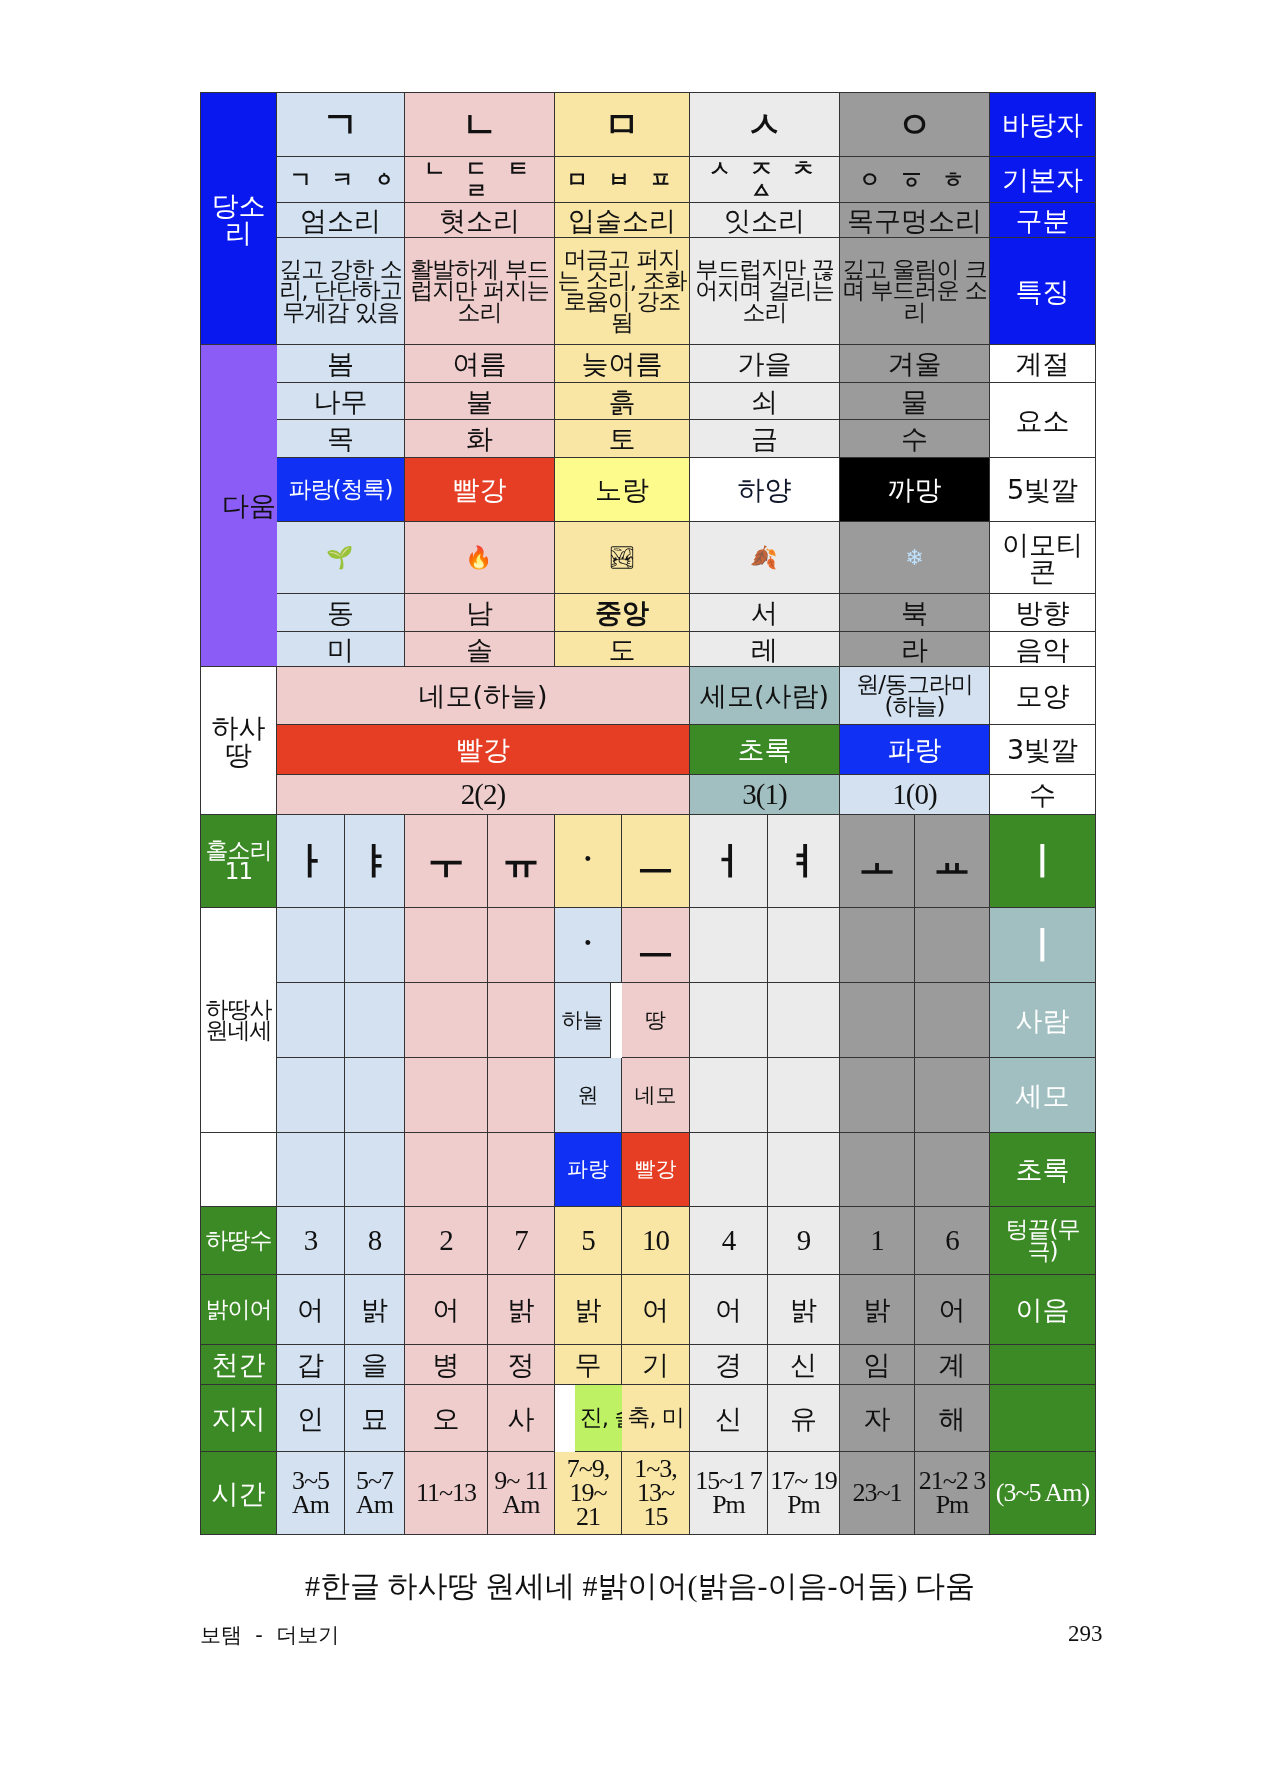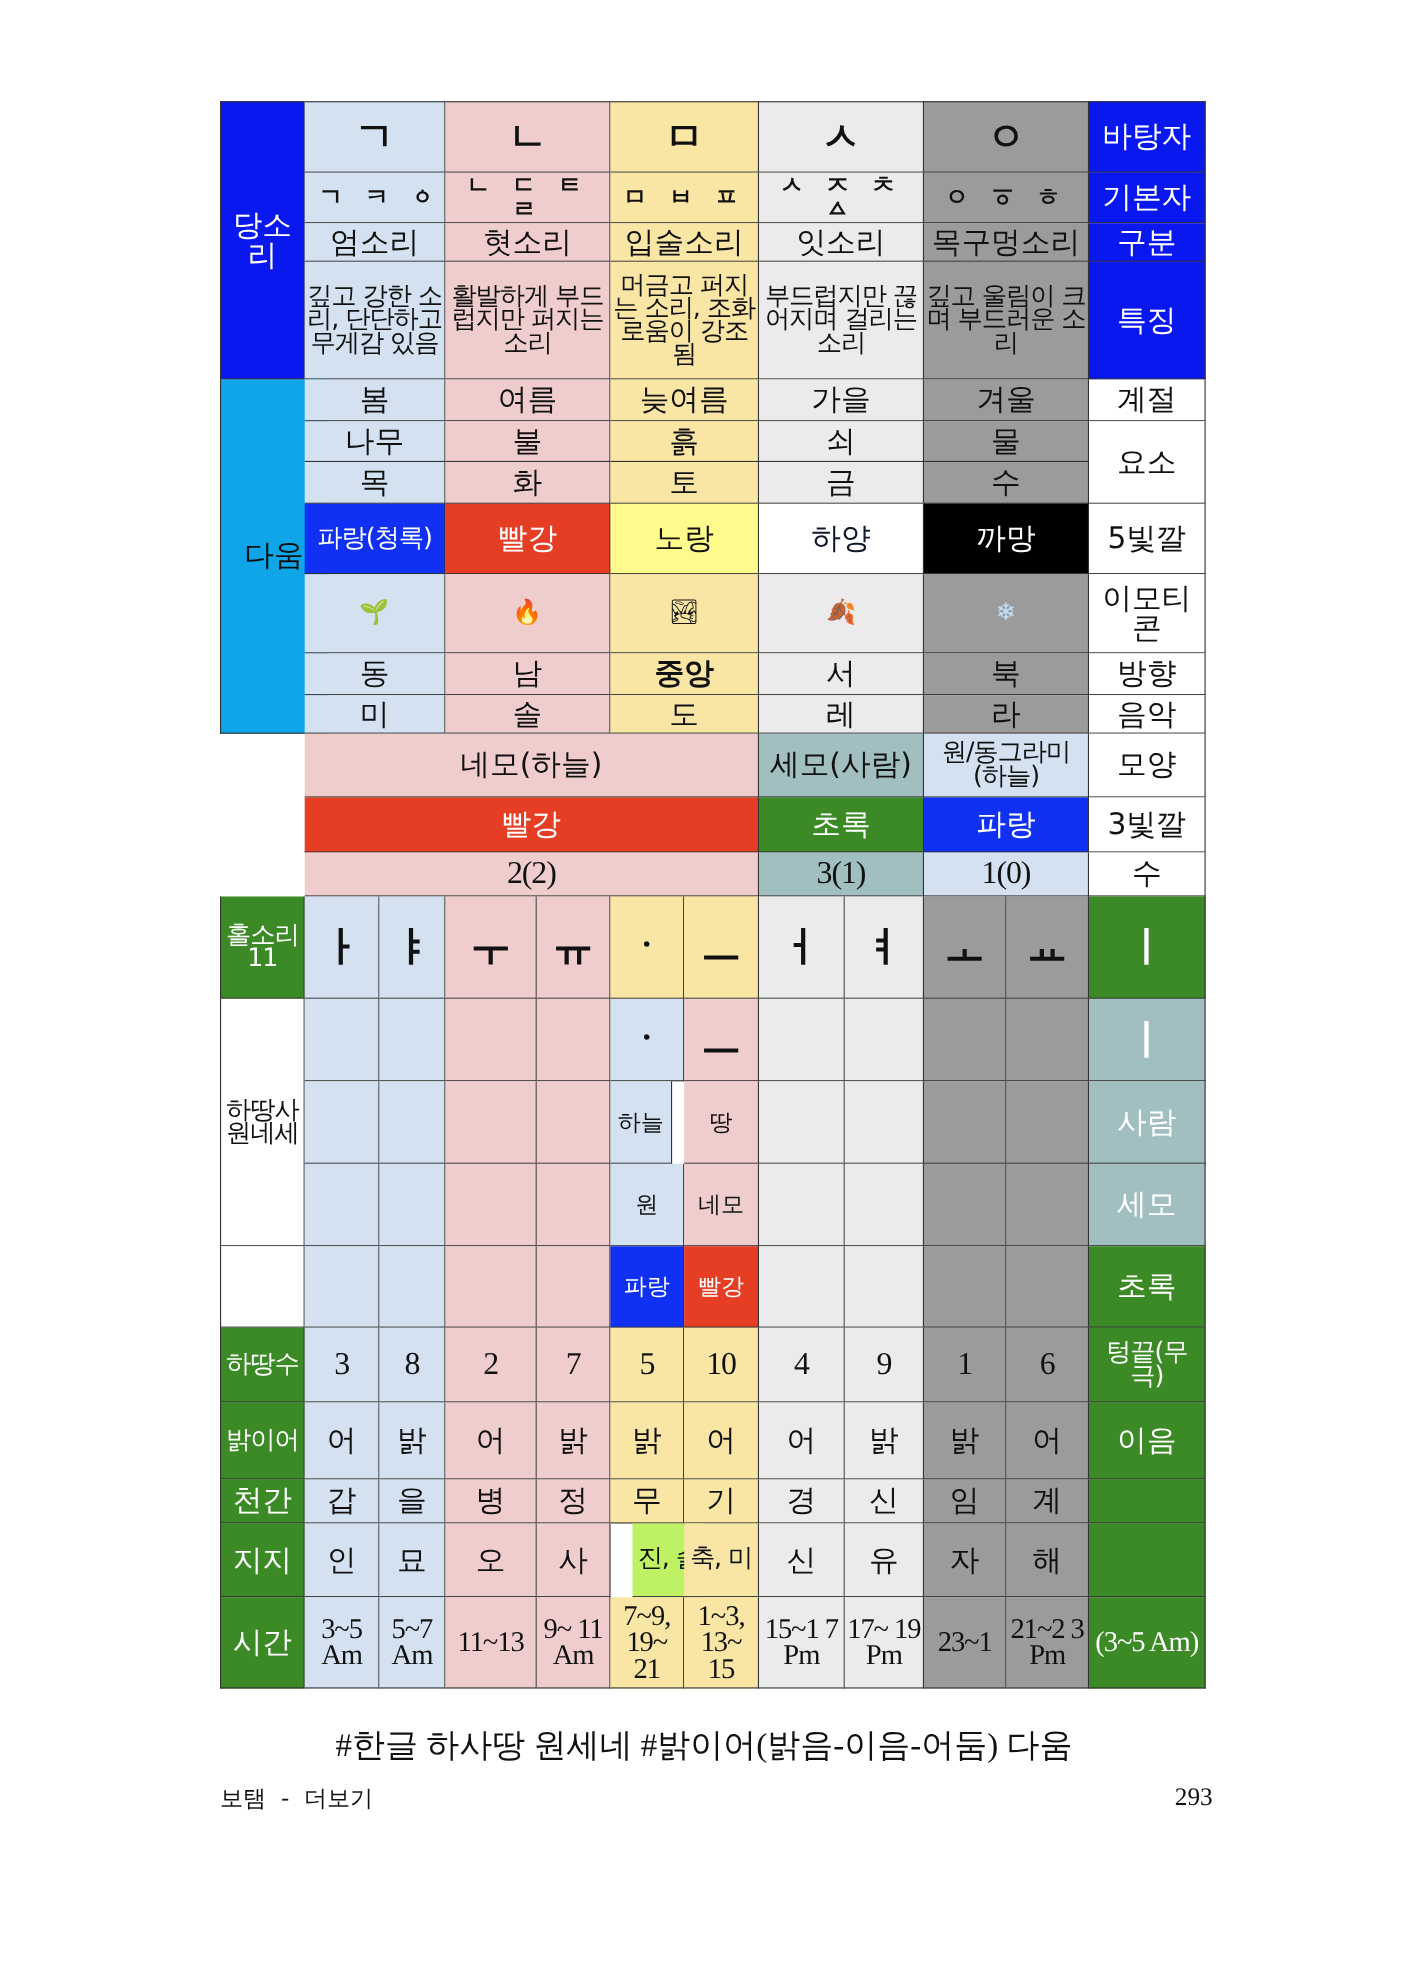--- a/index.html
+++ b/index.html
@@ -45,21 +45,21 @@
     <div class="c " style="left: 353px; top: 111px; width: 135px; height: 35px; background: rgb(249, 230, 165);">입술소리</div>
     <div class="c " style="left: 488px; top: 111px; width: 150px; height: 35px; background: rgb(235, 235, 235);">잇소리</div>
     <div class="c " style="left: 638px; top: 111px; width: 150px; height: 35px; background: rgb(155, 155, 155);">목구멍소리</div>
     <div class="c w" style="left: 788px; top: 111px; width: 106px; height: 35px; background: rgb(10, 24, 240);">구분</div>
     <div class="c sm" style="left: 75px; top: 146px; width: 128px; height: 107px; background: rgb(211, 225, 240);">깊고 강한 소리, 단단하고 무게감 있음</div>
     <div class="c sm" style="left: 203px; top: 146px; width: 150px; height: 107px; background: rgb(239, 205, 205);">활발하게 부드럽지만 퍼지는 소리</div>
     <div class="c sm" style="left: 353px; top: 146px; width: 135px; height: 107px; background: rgb(249, 230, 165);">머금고 퍼지는 소리, 조화로움이 강조됨</div>
     <div class="c sm" style="left: 488px; top: 146px; width: 150px; height: 107px; background: rgb(235, 235, 235);">부드럽지만 끊어지며 걸리는 소리</div>
     <div class="c sm" style="left: 638px; top: 146px; width: 150px; height: 107px; background: rgb(155, 155, 155);">깊고 울림이 크며 부드러운 소리</div>
     <div class="c w" style="left: 788px; top: 146px; width: 106px; height: 107px; background: rgb(10, 24, 240);">특징</div>
-    <div class="c left-edge" style="left: -2px; top: 253px; width: 98px; height: 322px; background: #0ea5e9;">다움</div>
+    <div class="c left-edge" style="left: -2px; top: 253px; width: 98px; height: 322px; background: #8b5cf6;">다움</div>
     <div class="c " style="left: 75px; top: 253px; width: 128px; height: 38px; background: rgb(211, 225, 240);">봄</div>
     <div class="c " style="left: 75px; top: 291px; width: 128px; height: 37px; background: rgb(211, 225, 240);">나무</div>
     <div class="c " style="left: 75px; top: 328px; width: 128px; height: 38px; background: rgb(211, 225, 240);">목</div>
     <div class="c " style="left: 203px; top: 253px; width: 150px; height: 38px; background: rgb(239, 205, 205);">여름</div>
     <div class="c " style="left: 203px; top: 291px; width: 150px; height: 37px; background: rgb(239, 205, 205);">불</div>
     <div class="c " style="left: 203px; top: 328px; width: 150px; height: 38px; background: rgb(239, 205, 205);">화</div>
     <div class="c " style="left: 353px; top: 253px; width: 135px; height: 38px; background: rgb(249, 230, 165);">늦여름</div>
     <div class="c " style="left: 353px; top: 291px; width: 135px; height: 37px; background: rgb(249, 230, 165);">흙</div>
     <div class="c " style="left: 353px; top: 328px; width: 135px; height: 38px; background: rgb(249, 230, 165);">토</div>
     <div class="c " style="left: 488px; top: 253px; width: 150px; height: 38px; background: rgb(235, 235, 235);">가을</div>
@@ -87,20 +87,21 @@
     <div class="c " style="left: 203px; top: 502px; width: 150px; height: 38px; background: rgb(239, 205, 205);">남</div>
     <div class="c " style="left: 203px; top: 540px; width: 150px; height: 35px; background: rgb(239, 205, 205);">솔</div>
     <div class="c " style="left: 353px; top: 502px; width: 135px; height: 38px; background: rgb(249, 230, 165); font-weight: bold;">중앙</div>
     <div class="c " style="left: 353px; top: 540px; width: 135px; height: 35px; background: rgb(249, 230, 165);">도</div>
     <div class="c " style="left: 488px; top: 502px; width: 150px; height: 38px; background: rgb(235, 235, 235);">서</div>
     <div class="c " style="left: 488px; top: 540px; width: 150px; height: 35px; background: rgb(235, 235, 235);">레</div>
     <div class="c " style="left: 638px; top: 502px; width: 150px; height: 38px; background: rgb(155, 155, 155);">북</div>
     <div class="c " style="left: 638px; top: 540px; width: 150px; height: 35px; background: rgb(155, 155, 155);">라</div>
     <div class="c " style="left: 788px; top: 502px; width: 106px; height: 38px; background: rgb(255, 255, 255);">방향</div>
     <div class="c " style="left: 788px; top: 540px; width: 106px; height: 35px; background: rgb(255, 255, 255);">음악</div>
+    <div class="c left-edge" style="left: -2px; top: 575px; width: 77px; height: 148px; background: rgb(255, 255, 255);">하사땅</div>
     <div class="c " style="left: 75px; top: 575px; width: 413px; height: 58px; background: rgb(239, 205, 205);">네모(하늘)</div>
     <div class="c w" style="left: 75px; top: 633px; width: 413px; height: 50px; background: rgb(229, 62, 36);">빨강</div>
     <div class="c serif" style="left: 75px; top: 683px; width: 413px; height: 40px; background: rgb(239, 205, 205);">2(2)</div>
     <div class="c " style="left: 488px; top: 575px; width: 150px; height: 58px; background: rgb(161, 191, 192);">세모(사람)</div>
     <div class="c w" style="left: 488px; top: 633px; width: 150px; height: 50px; background: rgb(59, 138, 37);">초록</div>
     <div class="c serif" style="left: 488px; top: 683px; width: 150px; height: 40px; background: rgb(161, 191, 192);">3(1)</div>
     <div class="c sm" style="left: 638px; top: 575px; width: 150px; height: 58px; background: rgb(211, 225, 240);">원/동그라미(하늘)</div>
     <div class="c w" style="left: 638px; top: 633px; width: 150px; height: 50px; background: rgb(16, 48, 244);">파랑</div>
     <div class="c serif" style="left: 638px; top: 683px; width: 150px; height: 40px; background: rgb(211, 225, 240);">1(0)</div>
     <div class="c " style="left: 788px; top: 575px; width: 106px; height: 58px; background: rgb(255, 255, 255);">모양</div>

